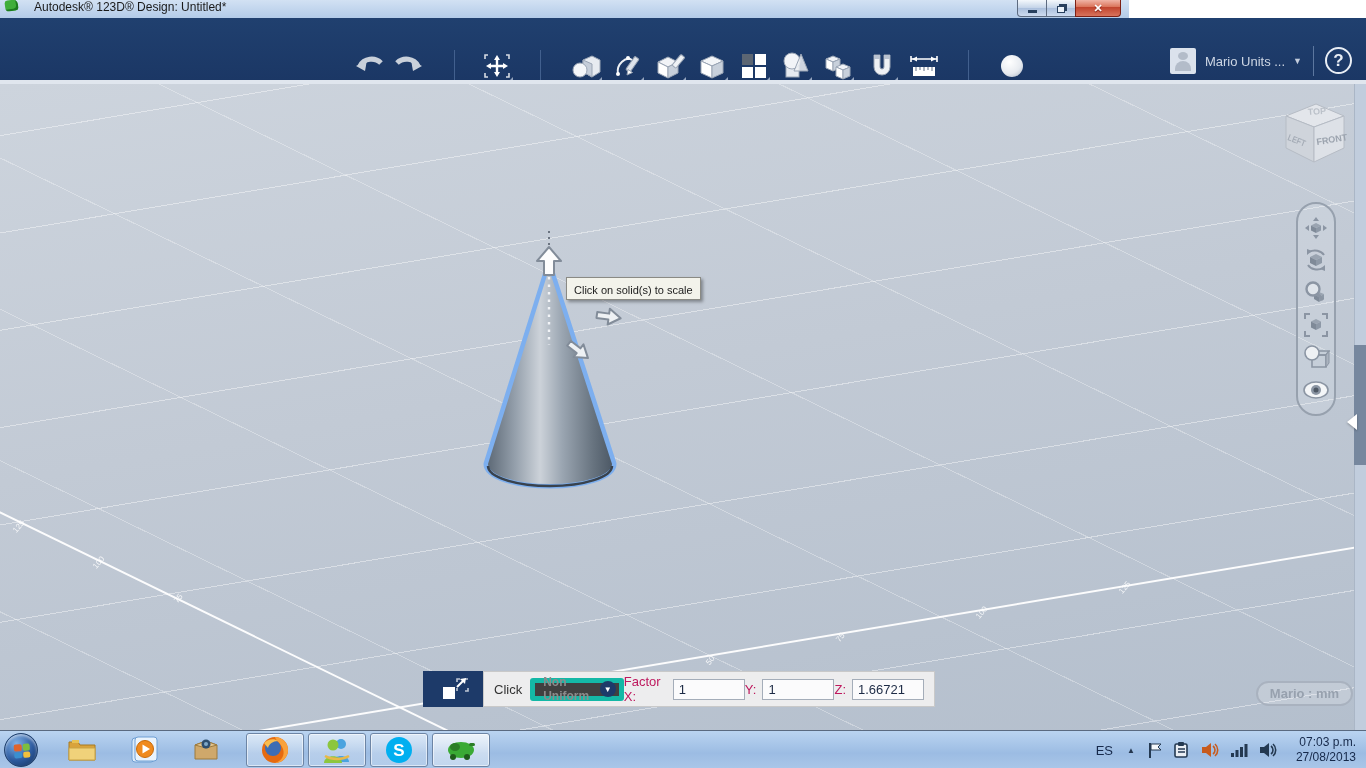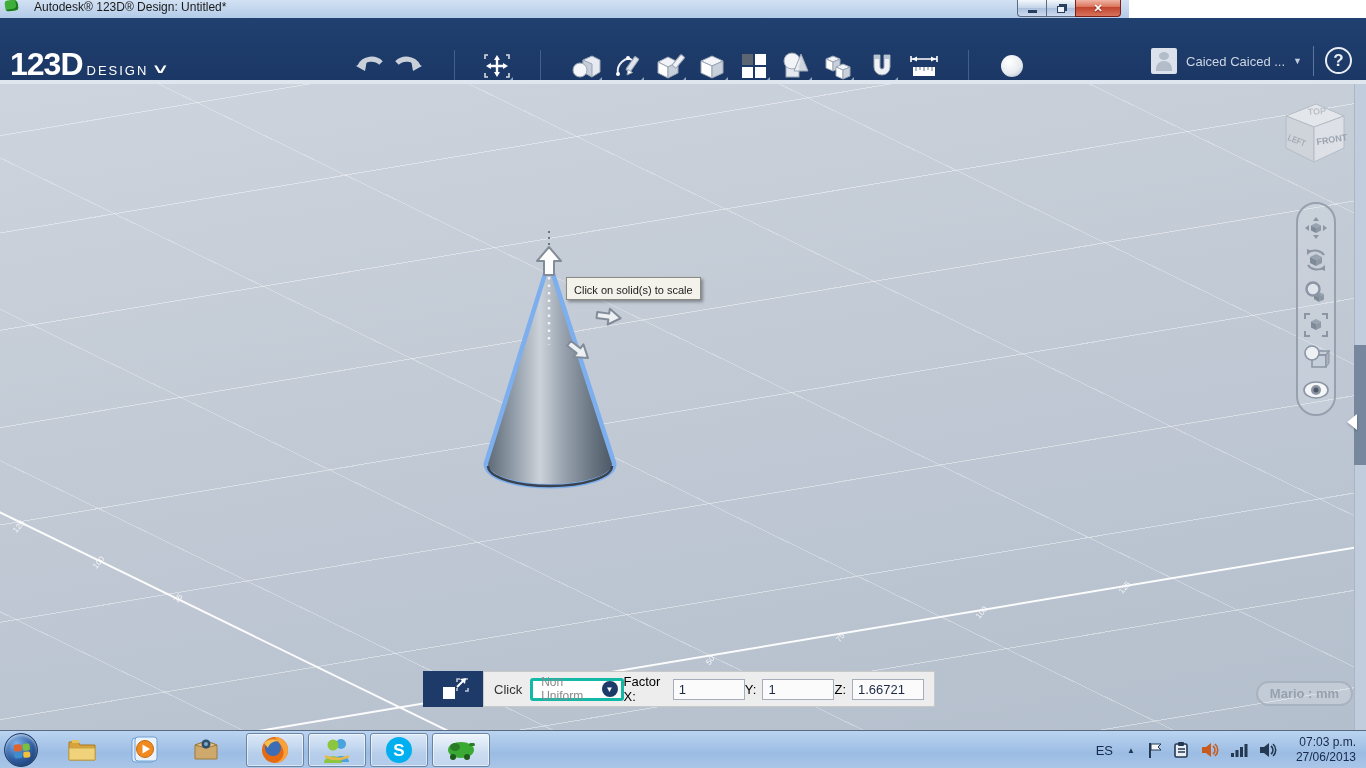--- a/index.html
+++ b/index.html
@@ -104,27 +104,27 @@
     border:2px solid #a9b2bf; border-radius:13px; color:#97a1ae; font-weight:bold;
     font-size:13px; display:flex; align-items:center; justify-content:center;
     background:rgba(255,255,255,.18); }
 
   
   #scale-launcher { position:absolute; left:423px; top:671px; width:60px; height:36px;
     background:#1d3a69; display:flex; align-items:center; justify-content:center; cursor:pointer; }
   #scale-panel { position:absolute; left:483px; top:671px; width:452px; height:36px;
     background:#ededee; border:1px solid #c9c9c9; display:flex; align-items:center;
     font-size:13px; color:#333; padding:0 10px; }
-  #scale-mode { margin-left:8px; width:110px; height:23px; background:#ffffff;
-    border:3px solid #14b8a6; border-radius:3px; display:flex; align-items:center;
-    padding:0 3px 0 8px; cursor:pointer; }
+  #scale-mode { margin-left:8px; width:110px; height:23px; background:#404040;
+    border:5px solid #14b8a6; border-radius:3px; display:flex; align-items:center;
+    padding:0 3px 0 8px; cursor:pointer;font-weight:bold; }
   #scale-mode .mode-text { flex:1; color:#8b8b8b; font-size:12px; }
   #scale-mode .dd-circle { width:16px; height:16px; border-radius:50%; background:#1d3a69;
     color:#fff; font-size:8px; display:flex; align-items:center; justify-content:center; }
-  .factor-label { color:#000000; }
+  .factor-label { color:#be185d; }
   .factor-input { margin-left:6px; width:72px; height:21px; border:1px solid #a4adb9;
     background:#fbfbfc; font-size:13px; color:#1d2b45; padding:0 5px;
     font-family:"Liberation Sans", sans-serif; }
 
   
   #taskbar { position:absolute; left:0; top:730px; width:1366px; height:38px;
     background:linear-gradient(#bad4f1,#9cbce3 60%,#a9c6e8); border-top:1px solid #5a6a80; }
   #start-orb { position:absolute; left:4px; top:2px; width:34px; height:34px; border-radius:50%;
     background:radial-gradient(circle at 35% 30%, #7fb1e8, #2d5a9e 55%, #132f57);
     border:1px solid #20406c; box-shadow:inset 0 2px 3px rgba(255,255,255,.55); cursor:pointer; }
@@ -159,25 +159,20 @@
     <div class="win-btn restore">
         <div class="glyph-restore"></div>
       </div>
     <div class="win-btn close">
         <span>✕</span>
       </div>
   </div>
 </div>
 
 <div id="toolbar">
-  <div id="logo">
-    <span class="brand">123D</span>
-    <span class="sub">DESIGN</span>
-    <span class="chev">˅</span>
-  </div>
 
   <div class="tool-btn" style="left:352px">
     <svg width="30" height="24" viewBox="0 0 30 24">
       <path d="M5,12 C9,4 20,3 26,9" stroke="#c9d0da" stroke-width="5" fill="none"></path>
       <polygon points="1,12 12,6 10,17" fill="#c9d0da"></polygon>
     </svg>
   </div>
   <div class="tool-btn" style="left:390px">
     <svg width="30" height="24" viewBox="0 0 30 24">
       <path d="M25,12 C21,4 10,3 4,9" stroke="#c9d0da" stroke-width="5" fill="none"></path>
@@ -283,21 +278,21 @@
             <stop offset="70%" stop-color="#e7ebf0"></stop>
         <stop offset="100%" stop-color="#c3cbd6"></stop>
           </radialGradient>
         </defs>
       <circle cx="13" cy="13" r="11" fill="url(#sph)"></circle>
     </svg>
   </div>
 
   <div id="user-area">
     <div id="avatar"></div>
-    <span>Caiced Caiced ...</span>
+    <span>Mario Units ...</span>
     <span id="user-caret">▼</span>
   </div>
   <div id="help-sep"></div>
   <div id="help-btn">
     <span>?</span>
   </div>
 </div>
 <div id="toolbar-strip"></div>
 
 <div id="viewport">
@@ -539,16 +534,16 @@
       </svg>
     </span>
     <span class="tray-ico">
       <svg width="20" height="18" viewBox="0 0 20 18">
         <polygon points="2,6 6,6 11,2 11,16 6,12 2,12" fill="#243951"></polygon>
         <path d="M13,5 A5,5 0 0 1 13,13 M15,3 A8,8 0 0 1 15,15" stroke="#243951" stroke-width="1.6" fill="none"></path>
       </svg>
     </span>
     <div id="clock">
       <div>07:03 p.m.</div>
-      <div>27/06/2013</div>
+      <div>27/08/2013</div>
     </div>
   </div>
 </div>
 
 </body></html>

